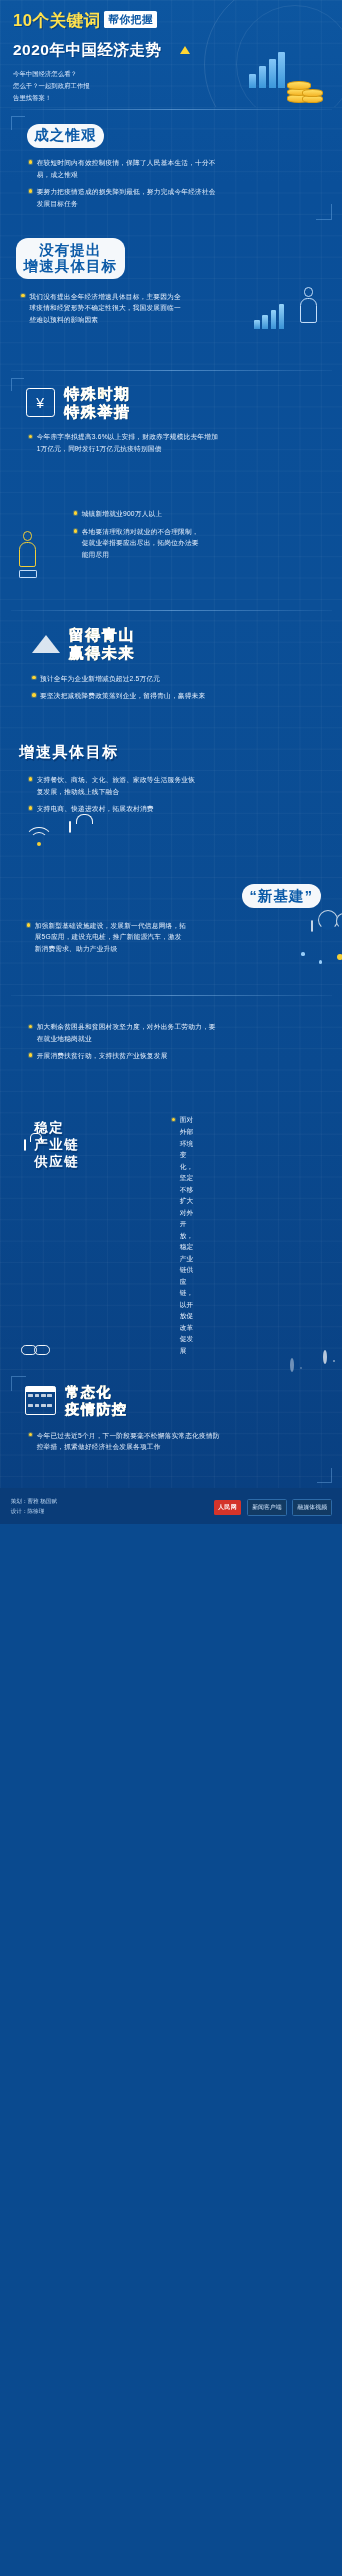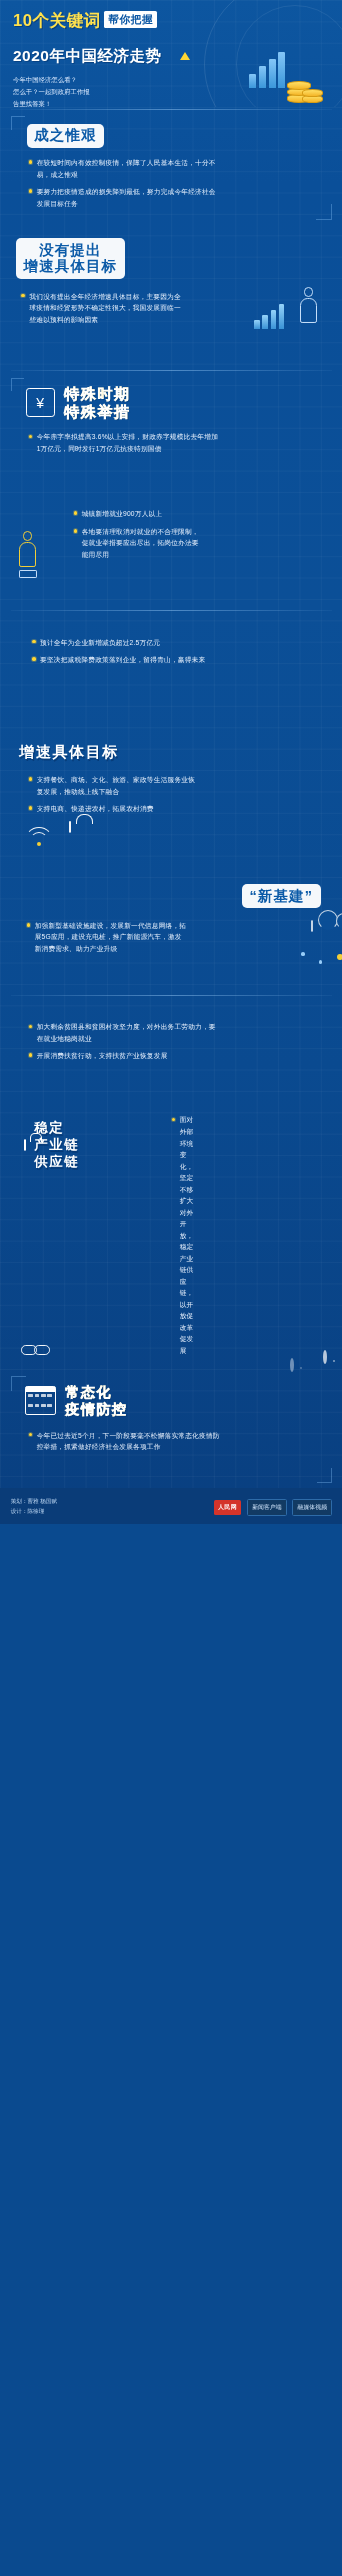--- a/index.html
+++ b/index.html
@@ -62,21 +62,21 @@
     background: #ffffff;
     color: #0b57a4;
     font-size: 10.7px;
     font-weight: bold;
     padding: 1.6px 4.3px;
     border-radius: 1.6px;
     letter-spacing: 0.5px;
     margin-bottom: 1.6px;
   }
   .title-line2 {
-    margin-top: 14px;
+    margin-top: 8px;
     display: flex;
     align-items: center;
     gap: 19px;
   }
   .title-line2 .t2 {
     font-size: 15.5px;
     font-weight: bold;
     color: #ffffff;
     letter-spacing: 0.5px;
     text-shadow: 1.1px 1.1px 0 rgba(0,40,90,0.4);
@@ -115,21 +115,21 @@
   }
 
   
   .section { position: relative; padding: 7.5px 10.7px 5.4px 10.7px; }
 
   
   .banner {
     display: inline-block;
     background: rgba(255,255,255,0.96);
     padding: 3.7px 7.5px;
-    border-radius: 5px;
+    border-radius: 12px;
   }
   .banner-txt {
     font-size: 14.5px;
     font-weight: bold;
     color: #0c5ba8;
     letter-spacing: 1.1px;
     line-height: 1.15;
     white-space: pre-line;
   }
   .banner-yellow .banner-txt { color: #e8a400; }
@@ -494,20 +494,27 @@
       <div class="illus" style="left:19px;top:51px;">
         <div class="p-head" style="margin-left:3.7px;border-color:#ffd633;"></div>
         <div class="p-body" style="border-color:#ffd633;"></div>
         <div style="width:18px;height:8.6px;border:1.1px solid #cfe6ff;border-radius:1.1px;margin-top:2.7px;"></div>
       </div>
     </div>
 
     <div class="hline"></div>
 
     <div class="section rel" style="padding-top:15px;min-height:115px;">
+      <div class="head-row" style="gap:8.6px;padding-left:21.4px;">
+        <span style="display:flex;align-items:flex-end;gap:-3.2px;">
+          <span class="hill"></span>
+        </span>
+        <span class="outline-head">留得青山
+赢得未来</span>
+      </div>
       <div class="bullets mid" style="padding-left:21.4px;margin-top:10.7px;">
         <div class="bullet">
           <span class="dot"></span>
           <span class="btxt">预计全年为企业新增减负超过2.5万亿元</span>
         </div>
         <div class="bullet">
           <span class="dot"></span>
           <span class="btxt">要坚决把减税降费政策落到企业，留得青山，赢得未来</span>
         </div>
       </div>

